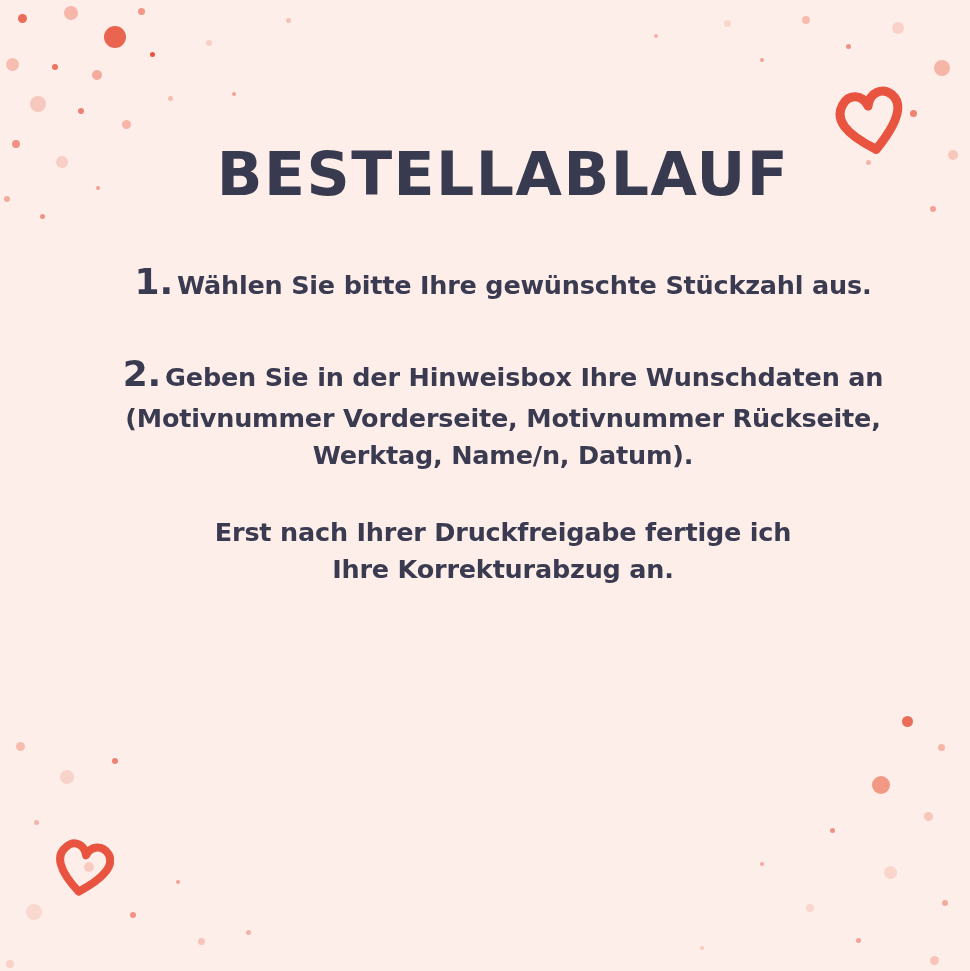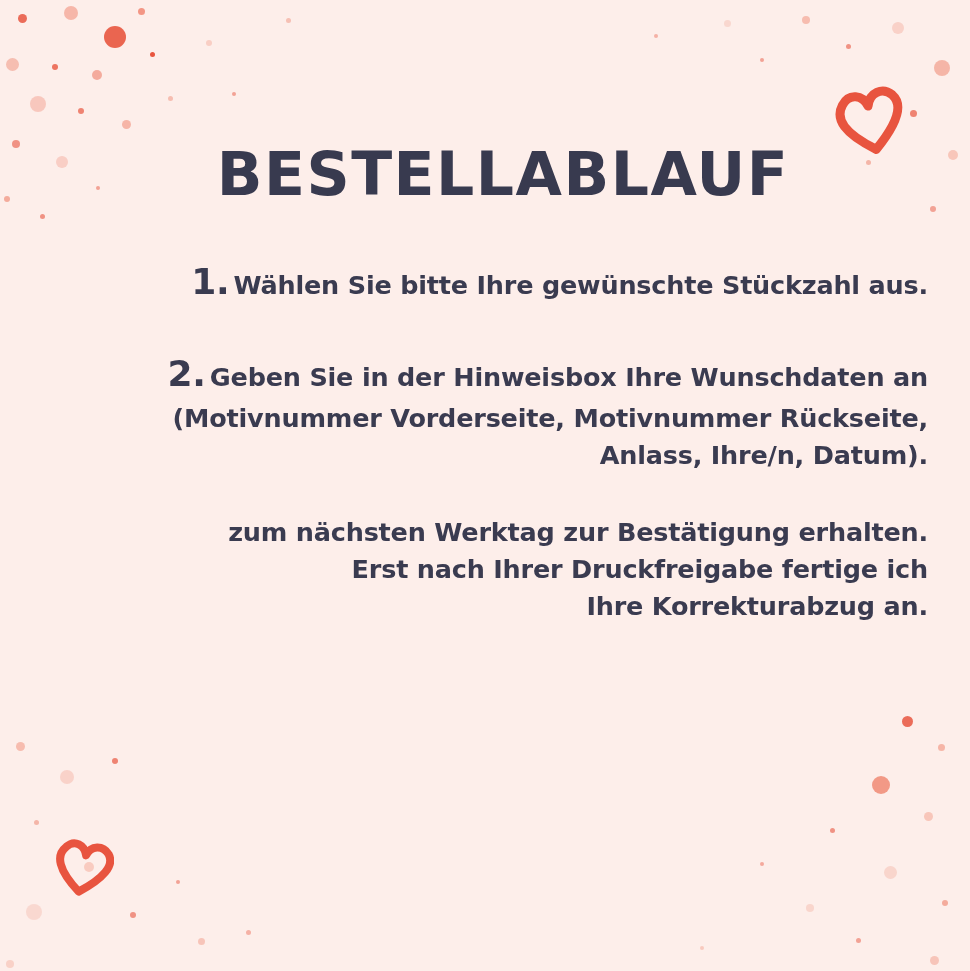--- a/index.html
+++ b/index.html
@@ -62,21 +62,20 @@
     color: #383a4f;
     line-height: 1;
   }
 
   .steps {
     margin-top: 52px;
   }
 
   .step {
     margin-bottom: 40px;
-    text-align: right;
   }
 
   .step p {
     margin: 0;
     font-family: "DejaVu Sans", sans-serif;
     font-size: 25.5px;
     font-weight: bold;
     line-height: 1.45;
     color: #3a3b50;
     letter-spacing: -0.2px;
@@ -180,24 +179,23 @@
         <p>
           <span class="step-num">1.</span><span>Wählen Sie bitte Ihre gewünschte Stückzahl aus.</span>
         </p>
       </div>
 
       <div class="step">
         <p>
           <span class="step-num">2.</span><span>Geben Sie in der Hinweisbox Ihre Wunschdaten an</span>
         </p>
         <p class="l2">(Motivnummer Vorderseite, Motivnummer Rückseite,</p>
-        <p class="l2">Anlass, Ihre/n, Datum).</p>
+        <p class="l2">Werktag, Name/n, Datum).</p>
       </div>
 
       <div class="step">
-        <p class="l2">zum nächsten Werktag zur Bestätigung erhalten.</p>
         <p class="l2">Erst nach Ihrer Druckfreigabe fertige ich</p>
         <p class="l2">Ihre Korrekturabzug an.</p>
       </div>
 
     </div>
   </div>
 </div>
 
 </body></html>

